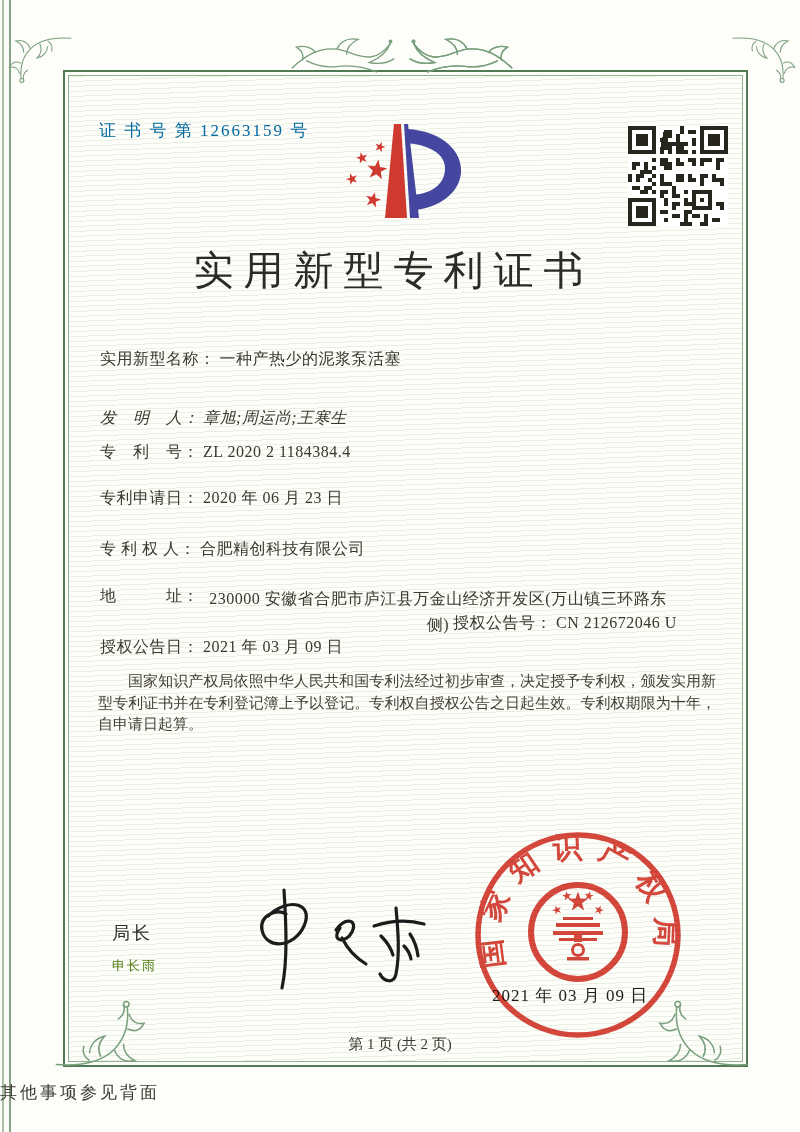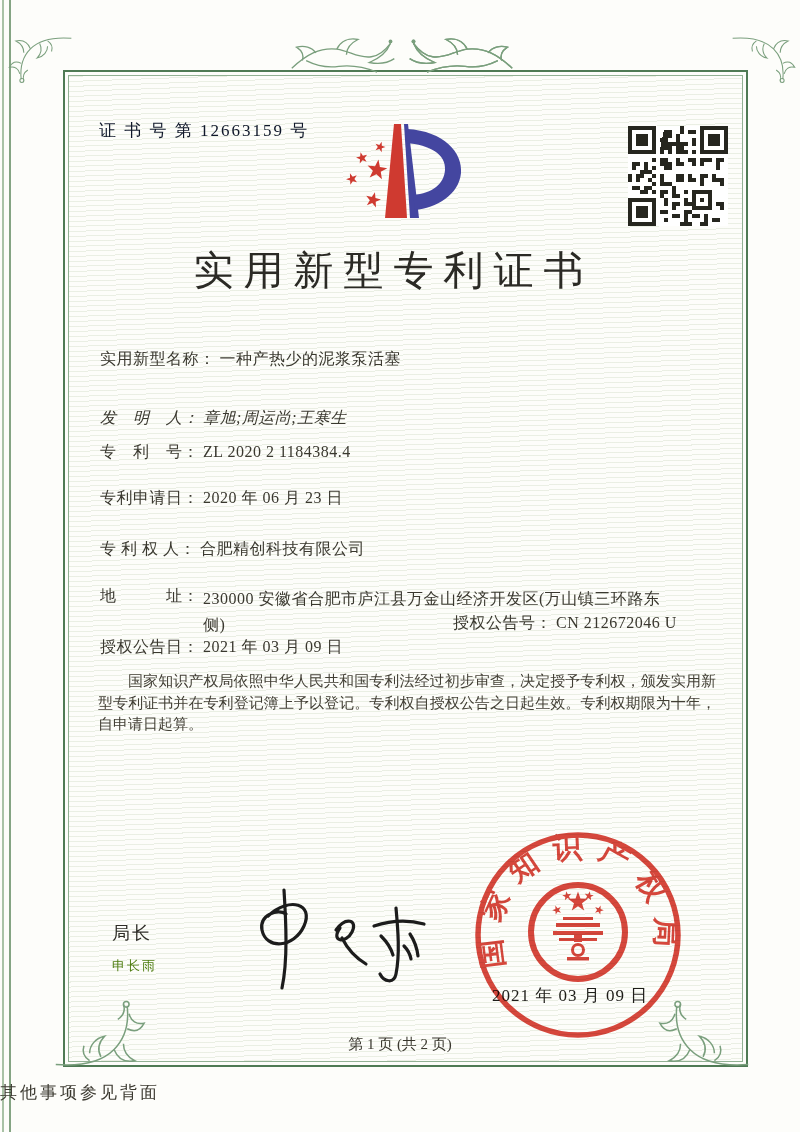--- a/index.html
+++ b/index.html
@@ -21,29 +21,29 @@
         rgba(255,255,255,0) 1px, rgba(255,255,255,0) 5px);
   }
   
   .orn{position:absolute;pointer-events:none;}
   #orn-top{left:287px;top:26px;width:230px;height:50px;}
   #orn-tl{left:8px;top:28px;width:66px;height:76px;}
   #orn-tr{left:730px;top:28px;width:66px;height:76px;transform:scaleX(-1);}
   #orn-bl{left:50px;top:978px;width:98px;height:94px;transform:scale(-1,-1);}
   #orn-br{left:656px;top:978px;width:98px;height:94px;transform:scaleY(-1);}
   
-  .cert-no{position:absolute;left:99px;top:119px;font-size:17px;letter-spacing:2px;color:#0f172a;}
+  .cert-no{position:absolute;left:99px;top:119px;font-size:17px;letter-spacing:2px;color:#0369a1;}
   .logo{position:absolute;left:330px;top:116px;width:136px;height:116px;}
   .qr{position:absolute;left:628px;top:126px;width:100px;height:100px;}
   .title{position:absolute;left:0;right:13px;top:243px;text-align:center;
     font-size:40px;letter-spacing:10px;color:#2b2a25;font-weight:500;}
   
   .row{position:absolute;left:100px;font-size:16px;color:#3a382f;letter-spacing:0.5px;white-space:nowrap;}
   .row .lbl{display:inline-block;min-width:96px;text-align:center;}
-  .row .val{margin-left:4px;}
+  .row .val{margin-left:4px;text-align:center;}
   #row-name{top:349px;}  #row-inv{top:408px;font-style:italic;}  #row-no{top:442px;}
   #row-fdate{top:488px;} #row-owner{top:539px;}
   #row-addr{top:586px;white-space:normal;width:590px;}
   #row-addr .val{display:inline-block;width:470px;vertical-align:top;line-height:26px;margin-left:4px;}
   #row-gdate{top:637px;} #row-gno{top:613px;left:453px;}
   
   .body-text{position:absolute;left:98px;right:84px;top:671px;
     font-size:15px;line-height:21.5px;color:#413e34;text-align:justify;}
   .body-text p{margin:0 0 4px 0;text-indent:2em;}
   

